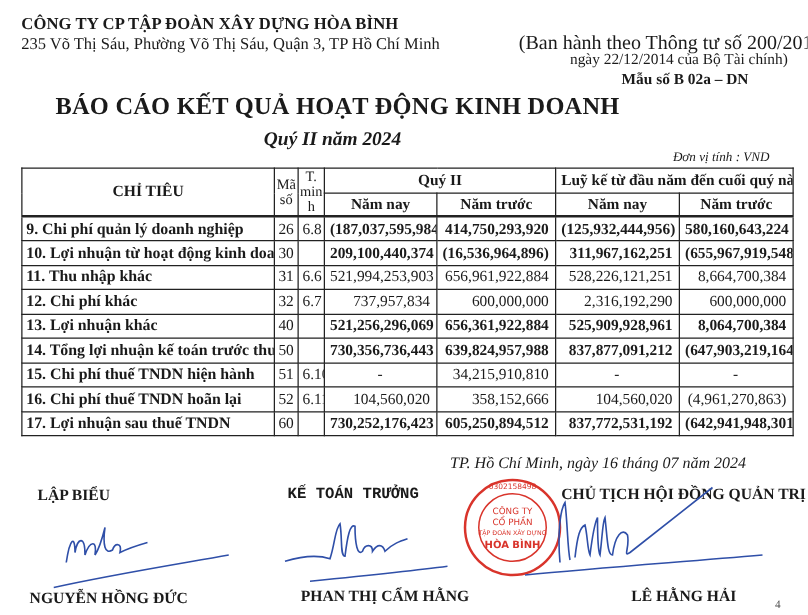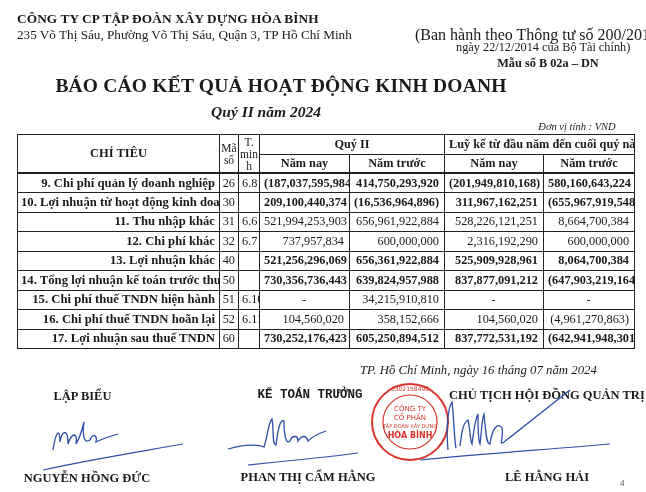--- a/index.html
+++ b/index.html
@@ -6,46 +6,46 @@
   body {
     width:646px; height:492px; background:#ffffff; position:relative; overflow:hidden;
     font-family:"Liberation Serif", "DejaVu Serif", serif; color:#1a1a1a;
   }
   .abs { position:absolute; }
   .company { left:17px; top:11px; font-weight:bold; font-size:13.3px; letter-spacing:0.1px; white-space:nowrap;text-align:center; }
   .address { left:17px; top:27px; font-size:13.2px; white-space:nowrap; }
   .form-no { left:463px; top:12px; width:170px; text-align:center; font-weight:bold; font-size:12.3px;margin-top:44px; }
   .form-note1 { left:415px; top:26px; font-size:16px; white-space:nowrap; }
   .form-note2 { left:456px; top:40px; font-size:12.3px; white-space:nowrap; }
-  .title { left:15px; width:532px; top:75px; text-align:center; font-weight:bold; font-size:19.5px; letter-spacing:0.2px; }
+  .title { left:4px; width:532px; top:75px; text-align:center; font-weight:bold; font-size:19.5px; letter-spacing:0.2px; }
   .subtitle { left:0; width:532px; top:103px; text-align:center; font-weight:bold; font-style:italic; font-size:15.5px; }
   .unit { left:520px; top:121px; width:114px; text-align:center; font-size:10.5px; font-style:italic; }
 
   table.report {
     position:absolute; left:17px; top:134px; width:617px; border-collapse:collapse;
     font-size:12.3px; table-layout:fixed;
   }
   table.report td, table.report th { border:1px solid #222; padding:0 4px; white-space:nowrap; overflow:hidden; }
   table.report thead th { font-weight:bold; text-align:center; font-size:12.3px; }
   table.report thead tr.h1 th { height:19px; }
   table.report thead tr.h2 th { height:17px; }
   table.report thead th.chitieu { font-size:12.5px; }
   table.report thead th.small { font-weight:normal; font-size:11.5px; line-height:12px; padding:0 1px;margin-left:23px; }
   table.report thead { border-bottom:2px solid #222; }
   table.report tbody tr { height:19.5px; }
-  table.report tbody td.label { font-weight:bold; text-align:right; padding-left:3px; font-size:12.7px; }
+  table.report tbody td.label { font-weight:bold; text-align:left; padding-left:3px; font-size:12.7px; }
   table.report tbody td.code { text-align:right; padding-right:3px; padding-left:0; }
   table.report tbody td.note { text-align:left; padding-left:3px; padding-right:0; }
   table.report tbody td.num { text-align:right; padding-right:5px; }
   table.report tbody td.num.dash { text-align:center; }
   table.report tbody tr.bold td.num { font-weight:bold; }
   table.report tbody tr.boldrow9 td.num { font-weight:bold; }
 
   .place-date { left:360px; top:363px; font-style:italic; font-size:12.8px; white-space:nowrap; }
-  .sig-title { font-weight:bold; font-size:12.5px; white-space:nowrap; text-align:center; }
+  .sig-title { font-weight:bold; font-size:12.5px; white-space:nowrap; }
   .sig-name { font-weight:bold; font-size:12.5px; white-space:nowrap; text-align:center; }
   .sig1t { left:30px; top:389px; width:105px; }
   .sig2t { left:230px; top:388px; width:160px;font-family:Liberation Mono, monospace; }
   .sig3t { left:449px; top:388px; width:195px; }
   .sig1n { left:17px; top:471px; width:140px; }
   .sig2n { left:228px; top:470px; width:160px; }
   .sig3n { left:492px; top:470px; width:110px; }
   .pageno { left:620px; top:478px; font-size:9px; color:#555; }
   svg.sig { position:absolute; overflow:visible; }
 </style>
@@ -94,21 +94,21 @@
       <th>Năm trước</th>
     </tr>
   </thead>
   <tbody>
     <tr class="boldrow9">
       <td class="label">9. Chi phí quản lý doanh nghiệp</td>
       <td class="code">26</td>
       <td class="note">6.8</td>
       <td class="num">(187,037,595,984)</td>
       <td class="num">414,750,293,920</td>
-      <td class="num">(201,949,810,168)</td>
+      <td class="num">(125,932,444,956)</td>
       <td class="num">580,160,643,224</td>
     </tr>
     <tr class="bold">
       <td class="label">10. Lợi nhuận từ hoạt động kinh doanh</td>
       <td class="code">30</td>
       <td class="note"></td>
       <td class="num">209,100,440,374</td>
       <td class="num">(16,536,964,896)</td>
       <td class="num">311,967,162,251</td>
       <td class="num">(655,967,919,548)</td>

